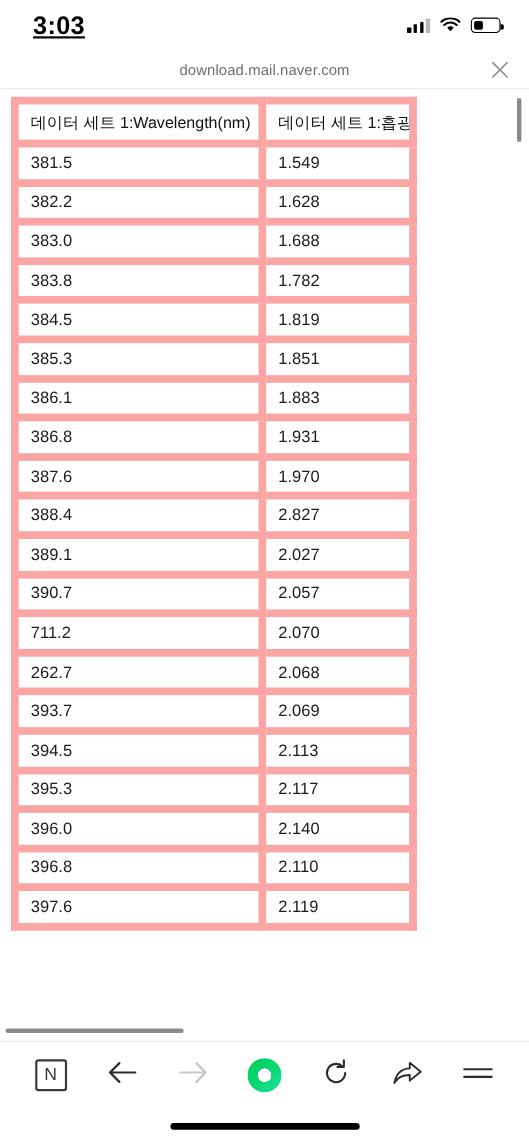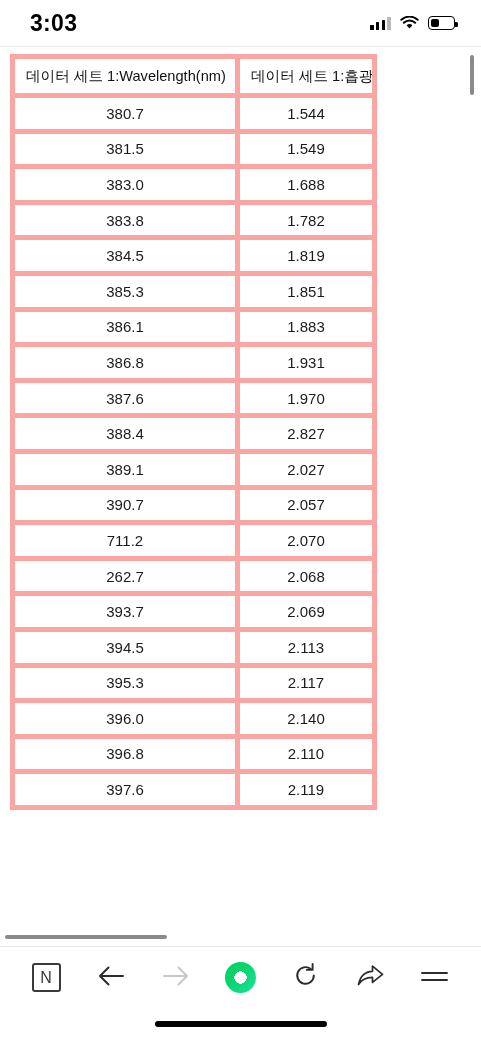--- a/index.html
+++ b/index.html
@@ -21,20 +21,21 @@
     height:46px; flex:0 0 46px;
     display:flex; align-items:center;
     justify-content:space-between;
     padding:0 26px 0 30px;
     position:relative;
   }
   .status-time {
     font-size:23px; font-weight:bold;
     color:#000; letter-spacing:0.3px;
     line-height:1;
+    text-decoration:underline;
   }
   .status-icons { display:flex; align-items:center; gap:9px; }
   .signal { display:flex; align-items:flex-end; gap:2.2px; height:13px; }
   .signal i { display:block; width:3.6px; background:#000; border-radius:0.6px; }
   .signal i.b1 { height:5px; }
   .signal i.b2 { height:7.5px; }
   .signal i.b3 { height:10px; }
   .signal i.b4 { height:13px; background:#b9b9bd; }
   .wifi { width:19px; height:14px; display:block; }
   .battery {
@@ -82,22 +83,22 @@
     left:10px; top:7px;
     width:362px;
   }
   table.data {
     border-collapse:collapse;
     width:362px;
     table-layout:fixed;
     background:#fff;
   }
   table.data th, table.data td {
-    border:5px solid #fca5a5;
-    text-align:center;
+    border:7px solid #fca5a5;
+    text-align:left;
     vertical-align:middle;
     font-size:15px;
     color:#1b1b1b;
     padding:0 11px;
     height:35.6px;
     font-weight:normal;
     white-space:nowrap;
     overflow:hidden;
   }
   table.data th {
@@ -187,38 +188,46 @@
           <path d="M3.9 7.2 a8.9 8.9 0 0 1 12.2 0" stroke="#000" stroke-width="2.1" fill="none" stroke-linecap="round"></path>
           <path d="M1.2 4.0 a13.2 13.2 0 0 1 17.6 0" stroke="#000" stroke-width="2.1" fill="none" stroke-linecap="round"></path>
         </svg>
       </span>
       <span class="battery">
         <span class="lvl" style="width:38%"></span>
       </span>
     </div>
   </div>
 
+  <div class="urlbar">
+    <div class="url-text">download.mail.naver.com</div>
+    <div class="close-btn">
+      <svg width="17" height="17" viewBox="0 0 17 17">
+        <path d="M2 2 L15 15 M15 2 L2 15" stroke="#8e8e93" stroke-width="1.5" stroke-linecap="round"></path>
+      </svg>
+    </div>
+  </div>
 
   <div class="content">
     <div class="table-wrap">
       <table class="data">
         <thead>
           <tr>
             <th>데이터 세트 1:Wavelength(nm)</th>
             <th>데이터 세트 1:흡광도</th>
           </tr>
         </thead>
         <tbody>
             <tr>
-              <td>380.7</td>
-              <td>1.544</td>
-            </tr>
-            <tr>
               <td>381.5</td>
               <td>1.549</td>
+            </tr>
+            <tr>
+              <td>382.2</td>
+              <td>1.628</td>
             </tr>
             <tr>
               <td>383.0</td>
               <td>1.688</td>
             </tr>
             <tr>
               <td>383.8</td>
               <td>1.782</td>
             </tr>
             <tr>

